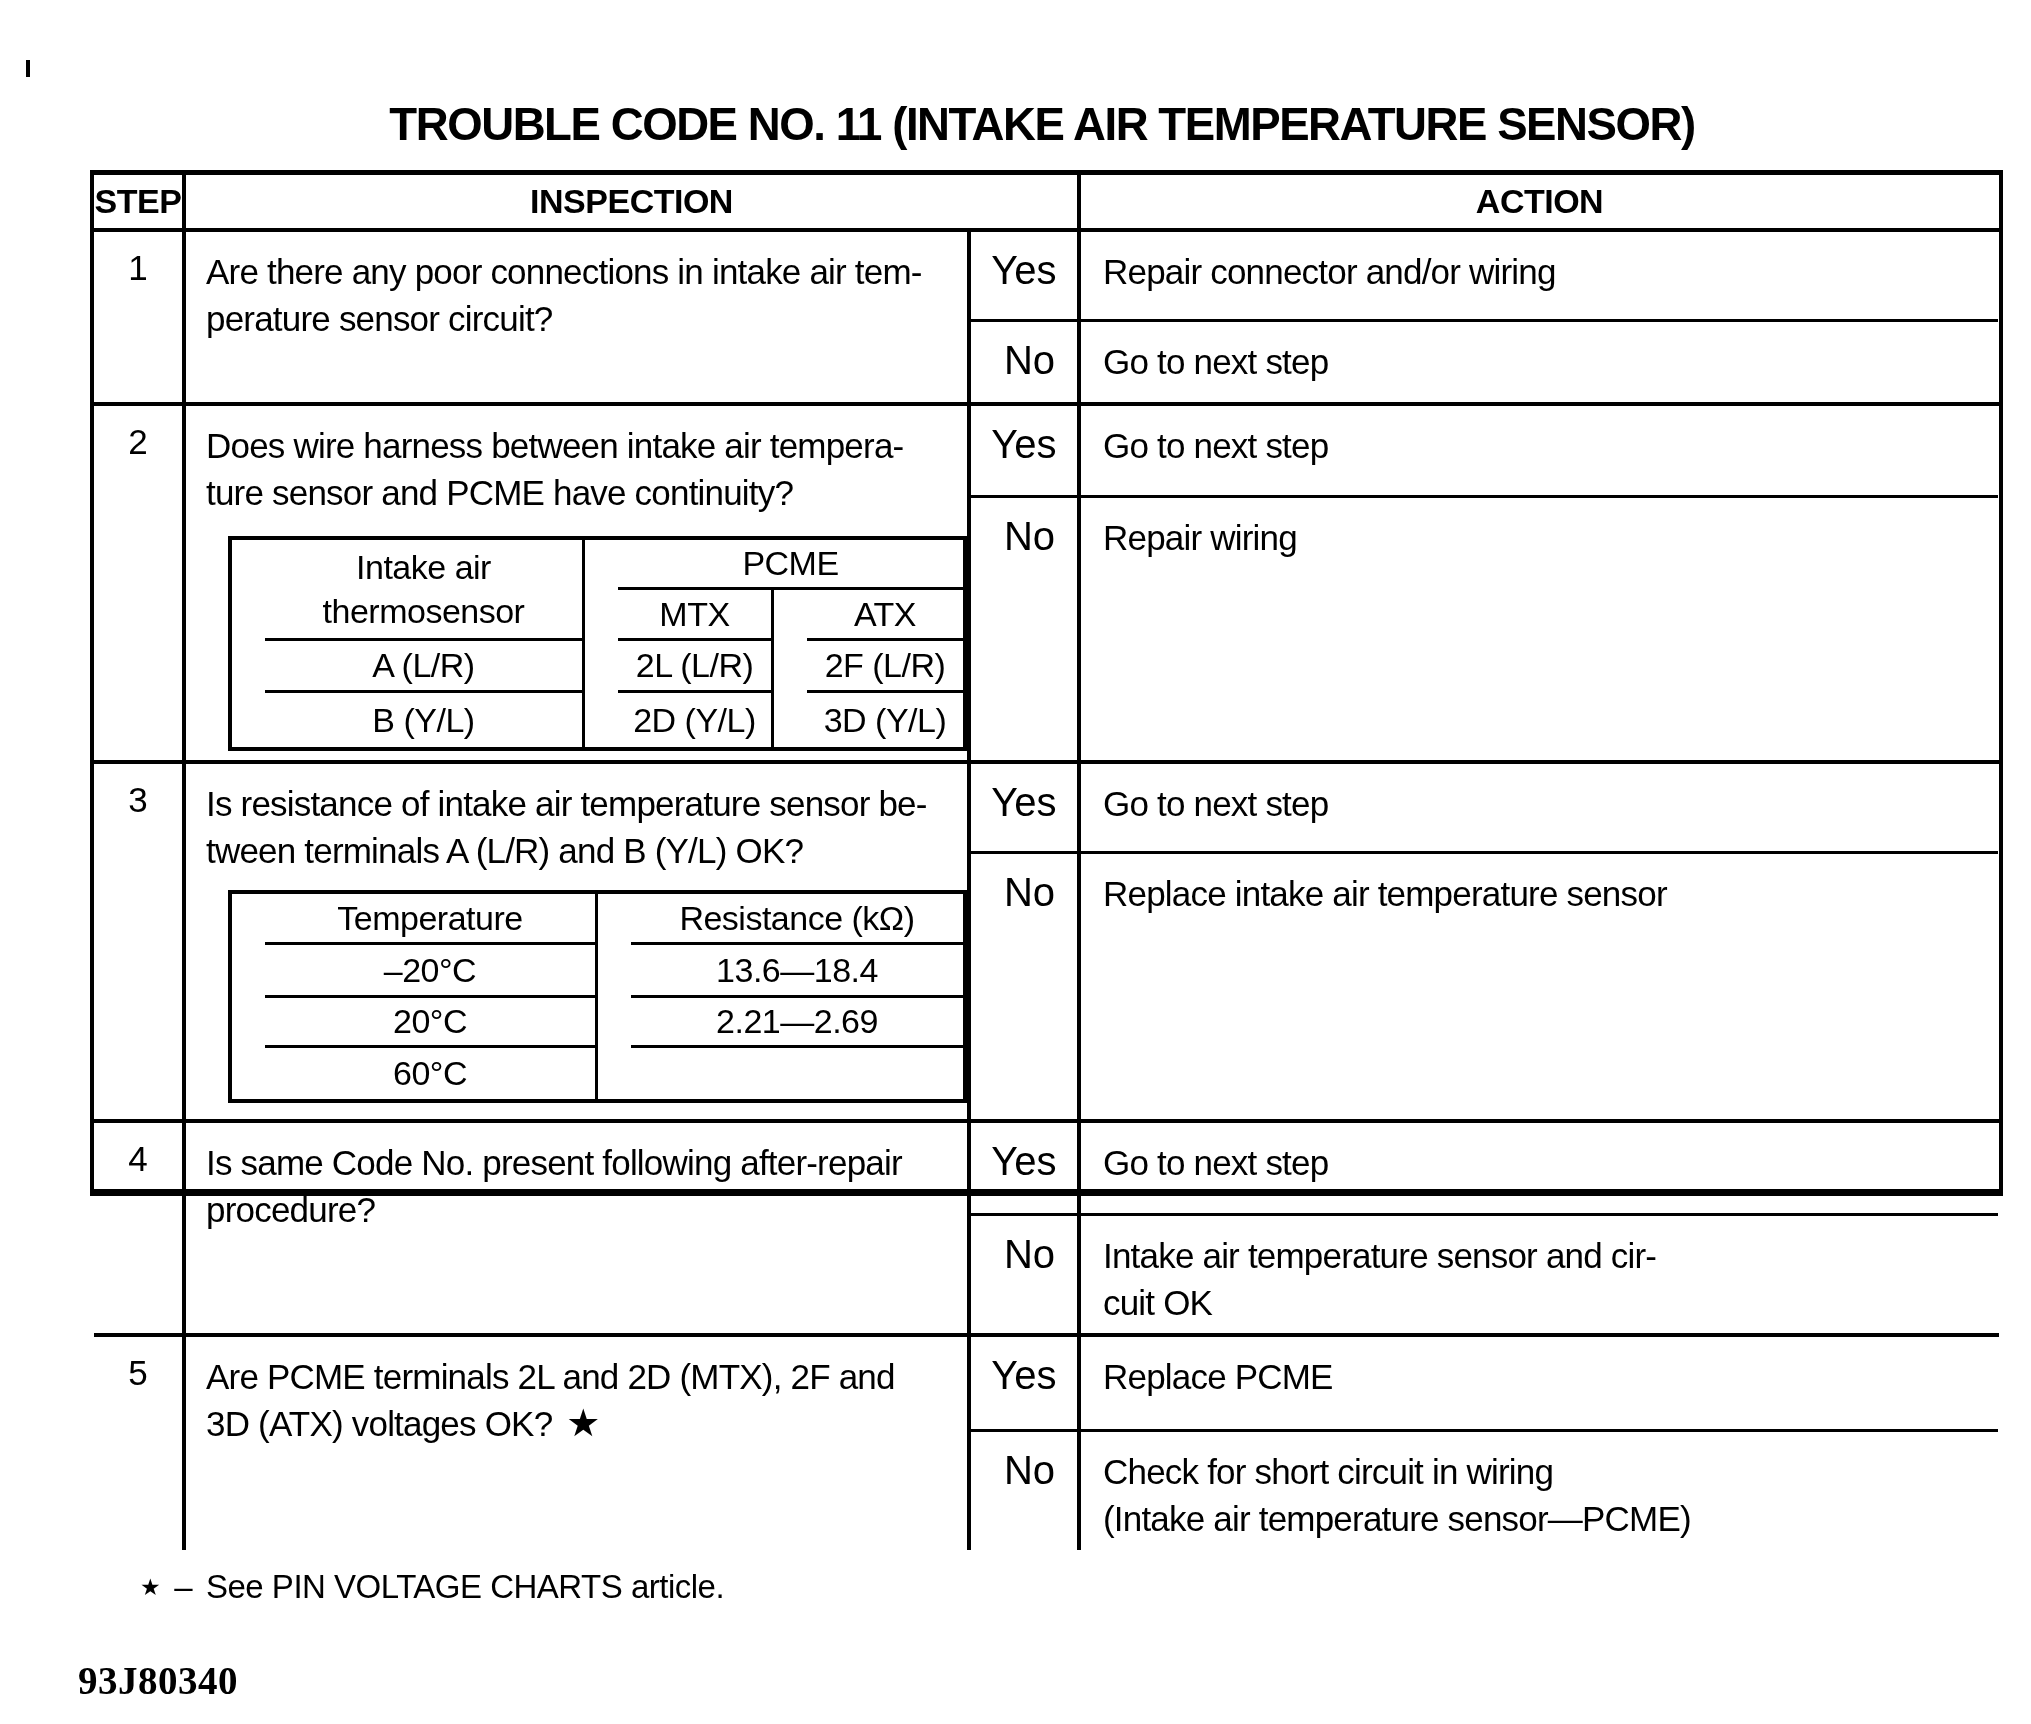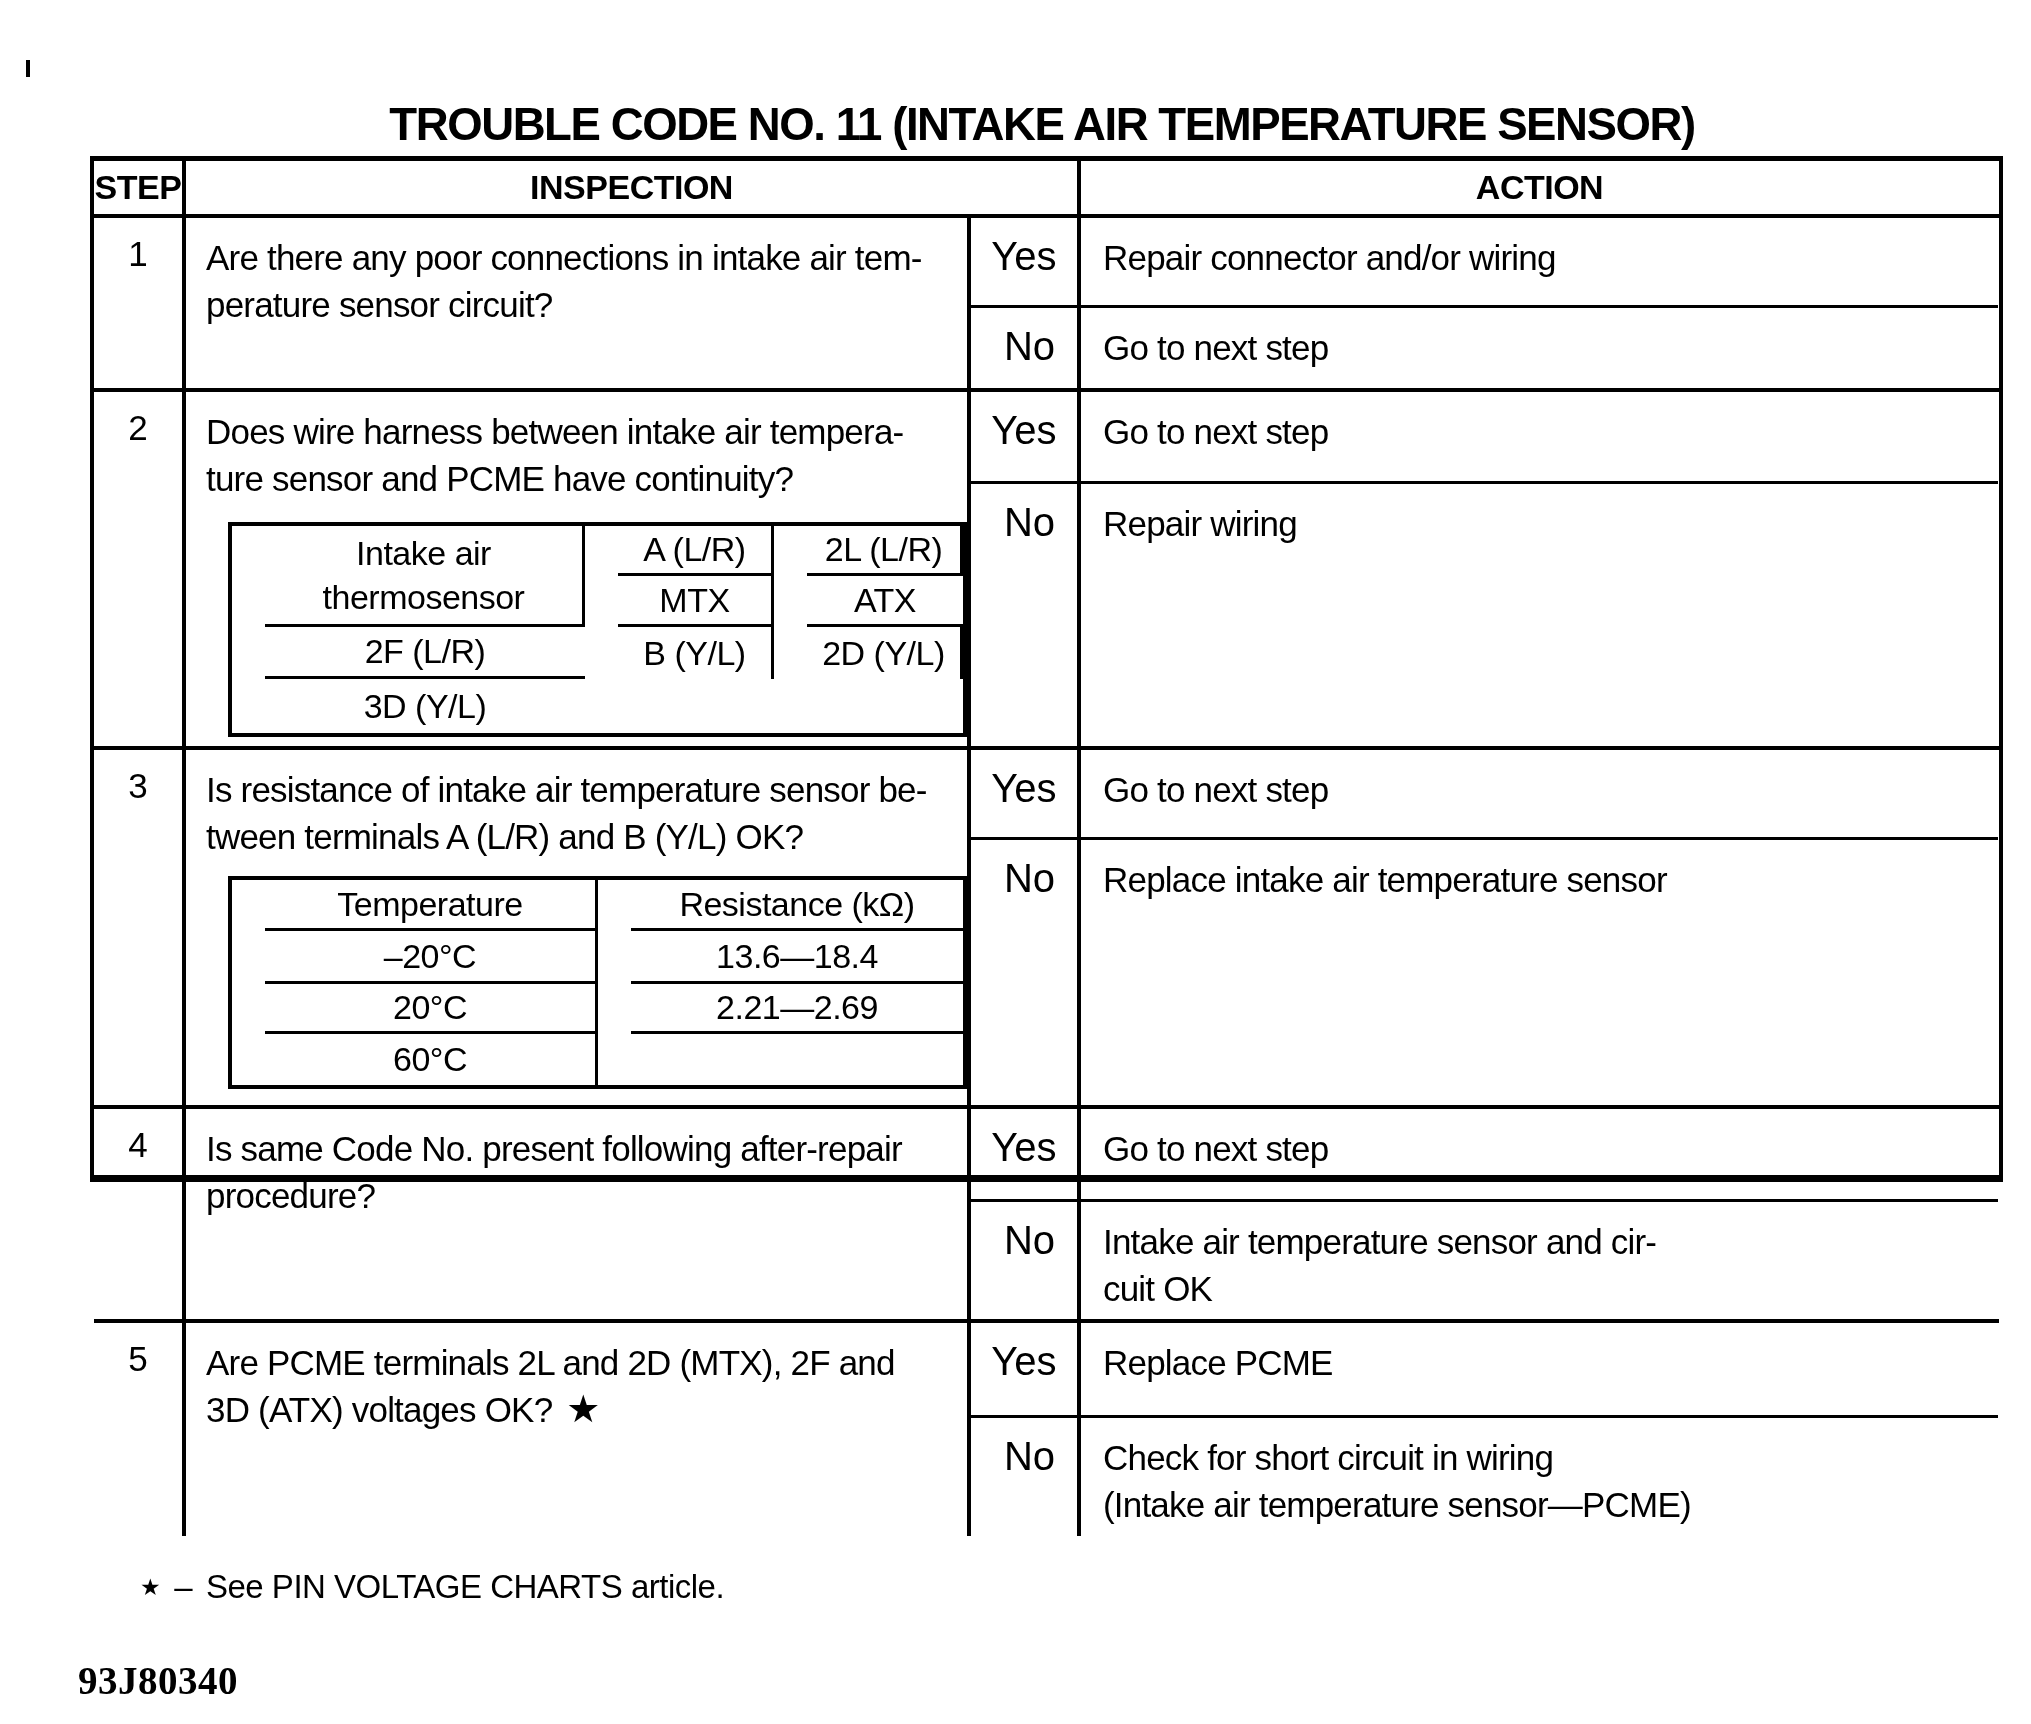--- a/index.html
+++ b/index.html
@@ -14,21 +14,21 @@
   .tick-mark{left:26px;top:60px;width:4px;height:17px;}
 
   .title{
     position:absolute;left:90px;top:96px;width:1904px;height:54px;
     text-align:center;font-weight:bold;font-size:47px;letter-spacing:-1.5px;
     transform:scaleX(.97);transform-origin:center;white-space:nowrap;
   }
 
   
   .ttable{
-    position:absolute;left:90px;top:156px;width:1913px;height:1026px;
+    position:absolute;left:90px;top:170px;width:1913px;height:1026px;
     border:4px solid #000;border-top-width:5px;border-bottom-width:7px;
     background:#fff;
   }
   .hdr-row{display:grid;grid-template-columns:92px 895px 917px;height:57px;border-bottom:4px solid #000;}
   .hdr-cell{display:flex;align-items:center;justify-content:center;font-weight:bold;font-size:34px;letter-spacing:-0.5px;}
   .hdr-step{border-right:4px solid #000;}
   .hdr-insp{border-right:4px solid #000;}
 
   .step-row{display:grid;grid-template-columns:92px 785px 110px 917px;border-bottom:4px solid #000;}
   .step-row.last{border-bottom:none;}
@@ -111,20 +111,21 @@
   </div>
 
   <div class="step-row r2">
     <div class="cell-num">2</div>
     <div class="cell-insp">
       <span class="q">Does wire harness between intake air tempera-
 ture sensor and PCME have continuity?</span>
       <div class="subtable wiring">
         <div class="sc sensor-hdr br bb">Intake air
 thermosensor</div>
+        <div class="sc pcme-hdr bb">PCME</div>
         <div class="sc mtx-hdr br bb">MTX</div>
         <div class="sc atx-hdr bb">ATX</div>
         <div class="sc br bb">A (L/R)</div>
         <div class="sc br bb">2L (L/R)</div>
         <div class="sc bb">2F (L/R)</div>
         <div class="sc br">B (Y/L)</div>
         <div class="sc br">2D (Y/L)</div>
         <div class="sc">3D (Y/L)</div>
       </div>
     </div>

